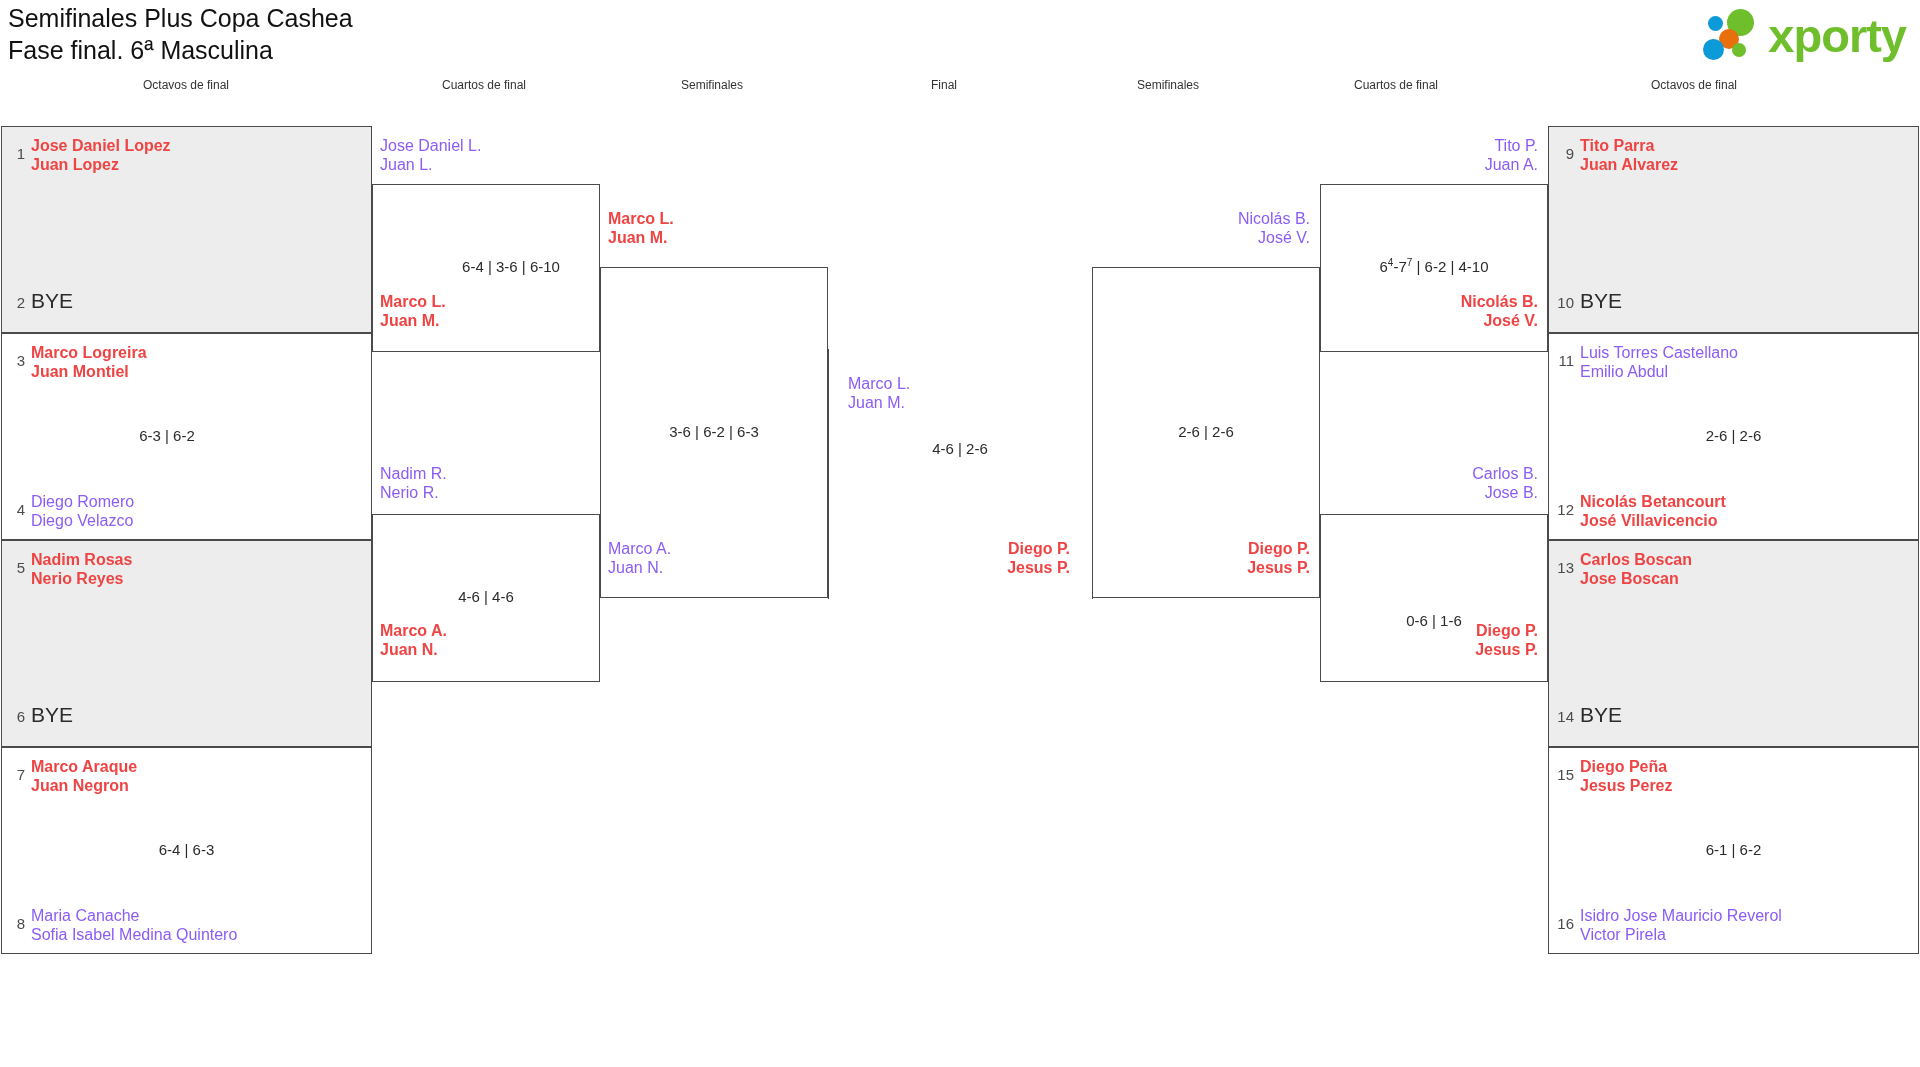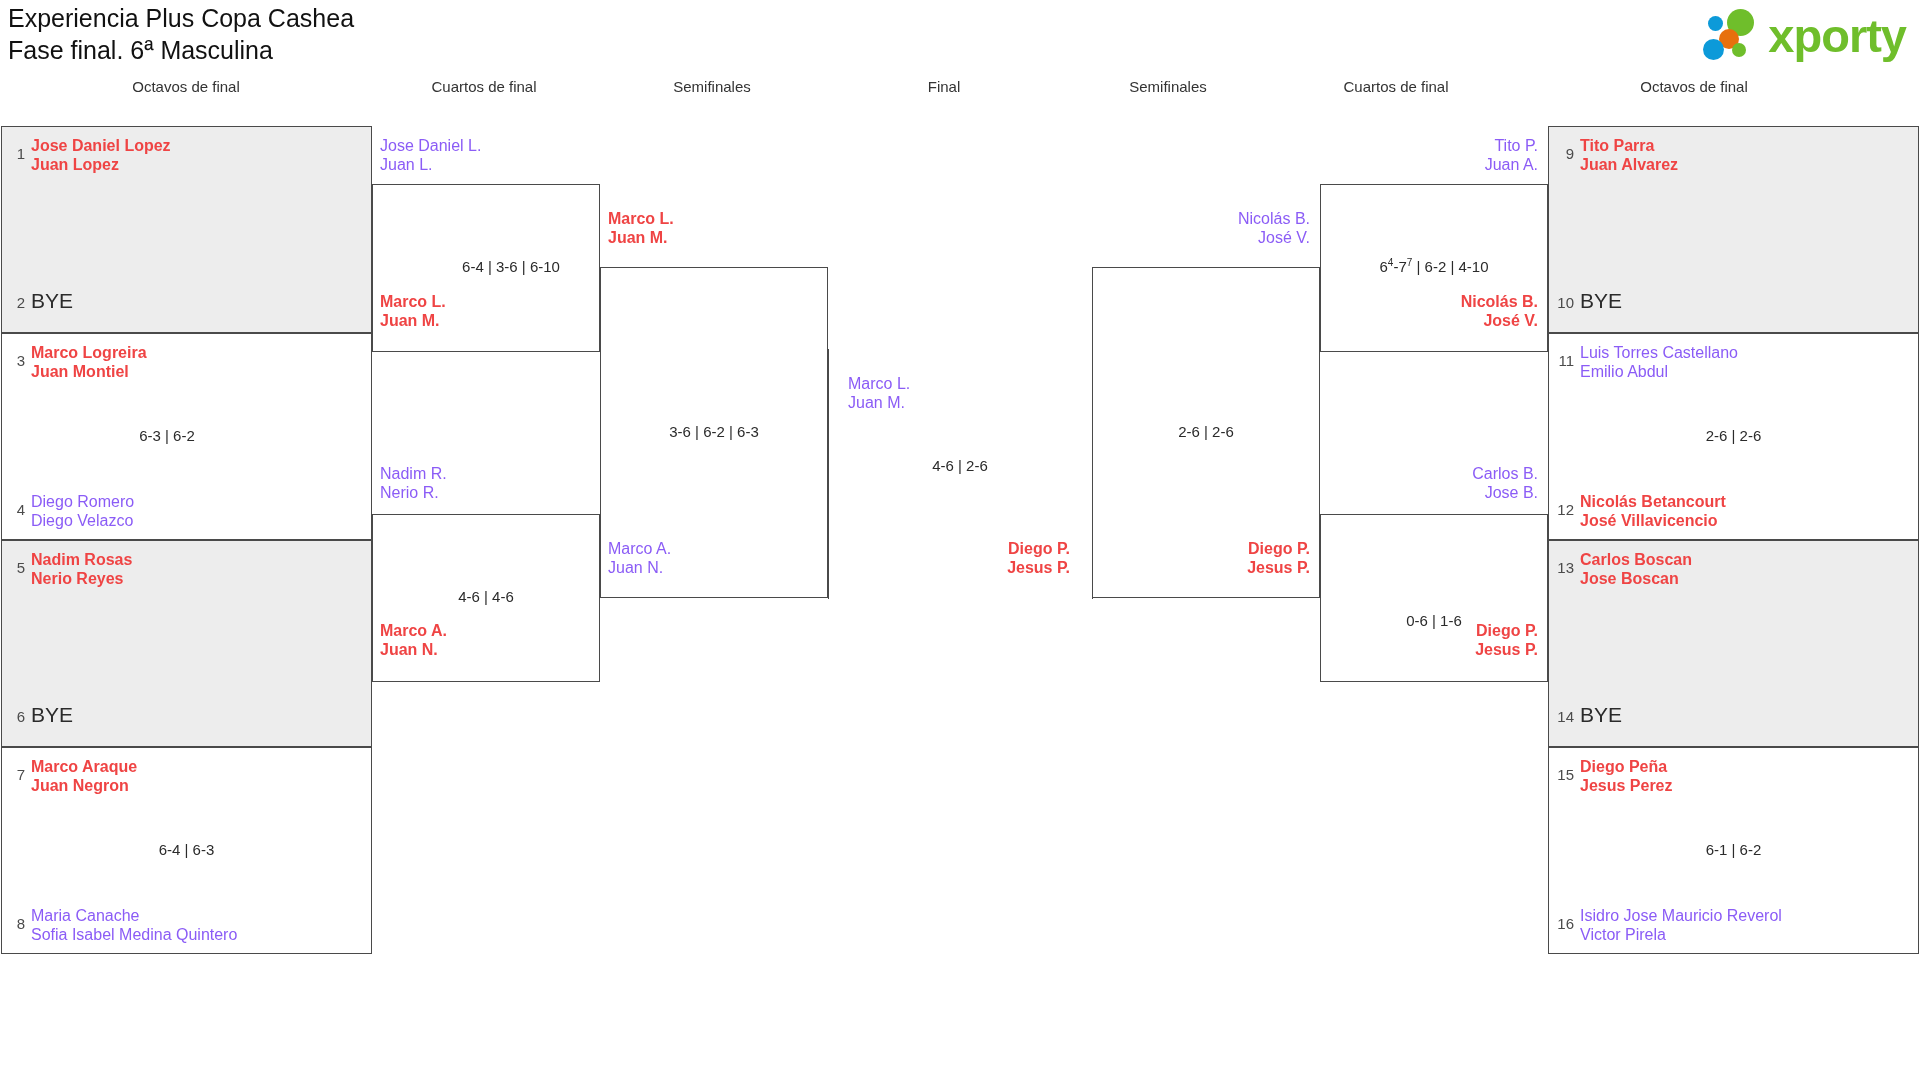--- a/index.html
+++ b/index.html
@@ -22,21 +22,21 @@
   #logo-dots{position:relative;width:68px;height:54px;}
   #logo-dots i{position:absolute;border-radius:50%;display:block;}
   .d-blue{background:#0c9ad9;}
   .d-green{background:#6fbe2b;}
   .d-orange{background:#e7700d;}
   #logo-word{font-size:47px;line-height:47px;font-weight:700;color:#6fbe2b;letter-spacing:-1px;margin-left:-2px;}
 
   
   .round-head{
     position:absolute;top:78px;
-    font-size:15px;color:#333;text-align:center;white-space:nowrap;
+    font-size:12px;color:#333;text-align:center;white-space:nowrap;
   }
 
   
   #bracket{position:absolute;left:0;top:0;width:1920px;height:1067px;}
 
   
   .box{position:absolute;box-sizing:border-box;border:1px solid #4a4a4a;}
   .box.shade{background:#ededed;}
   .box.plain{background:#ffffff;}
 
@@ -57,21 +57,21 @@
   .score{
     position:absolute;font-size:15px;color:#2b2b2b;text-align:center;white-space:nowrap;
   }
   .score sup{font-size:10px;vertical-align:super;line-height:0;}
 </style>
 </head>
 <body>
 
 <div id="header">
   <div id="title-block">
-    <div class="title-line">Experiencia Plus Copa Cashea</div>
+    <div class="title-line">Semifinales Plus Copa Cashea</div>
     <div class="title-line">Fase final. 6ª Masculina</div>
   </div>
   <div id="logo">
     <div id="logo-dots">
       <i class="d-blue" style="left:6px;top:8px;width:15px;height:15px;"></i>
       <i class="d-green" style="left:25px;top:1px;width:27px;height:27px;"></i>
       <i class="d-orange" style="left:17px;top:21px;width:20px;height:20px;"></i>
       <i class="d-blue" style="left:1px;top:31px;width:21px;height:21px;"></i>
       <i class="d-green" style="left:30px;top:35px;width:14px;height:14px;"></i>
     </div>
@@ -151,15 +151,15 @@
     <div class="score" style="left: 600px; top: 422.5px; width: 228px;">3-6 | 6-2 | 6-3</div>
     <div class="team win" style="left: 608px; top: 209px; width: auto;">Marco L.<br>Juan M.</div>
     <div class="team lose" style="left: 608px; top: 539px; width: auto;">Marco A.<br>Juan N.</div>
     <div class="box plain" style="left: 1092px; top: 267px; width: 228px; height: 331px;"></div>
     <div class="score" style="left: 1092px; top: 422.5px; width: 228px;">2-6 | 2-6</div>
     <div class="team lose r" style="left: 1092px; top: 209px; width: 218px;">Nicolás B.<br>José V.</div>
     <div class="team win r" style="left: 1092px; top: 539px; width: 218px;">Diego P.<br>Jesus P.</div>
     <div class="seg" style="left: 828px; top: 349px; width: 1px; height: 250px;"></div>
     <div class="seg" style="left: 1092px; top: 349px; width: 1px; height: 250px;"></div>
     <div class="team lose" style="left: 848px; top: 374px;">Marco L.<br>Juan M.</div>
-    <div class="score" style="left: 828px; top: 457px; width: 264px;">4-6 | 2-6</div>
+    <div class="score" style="left: 828px; top: 440px; width: 264px;">4-6 | 2-6</div>
     <div class="team win r" style="left: 828px; top: 539px; width: 242px;">Diego P.<br>Jesus P.</div>
   </div>
 
 </body></html>

